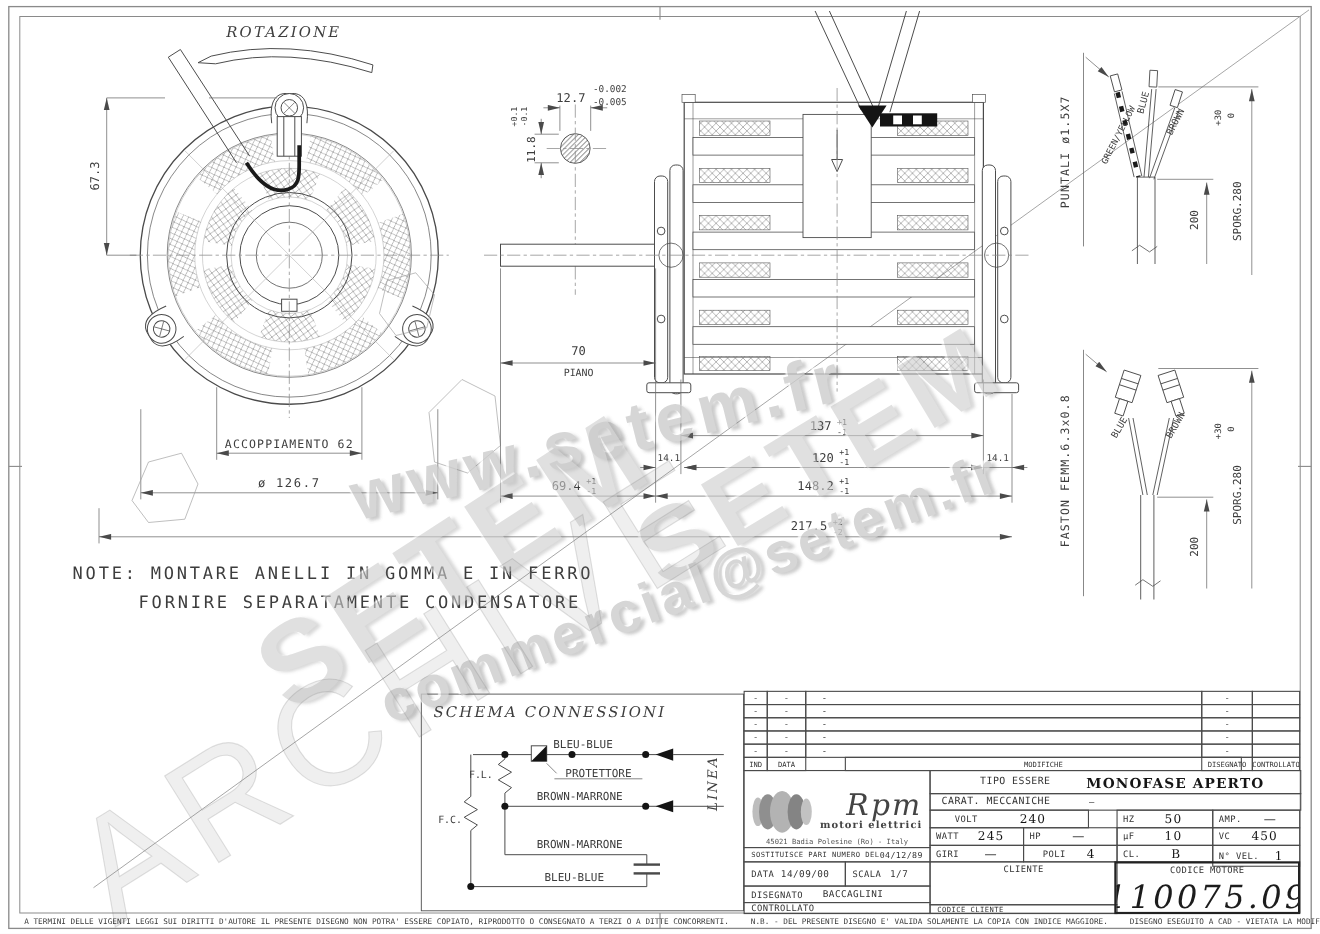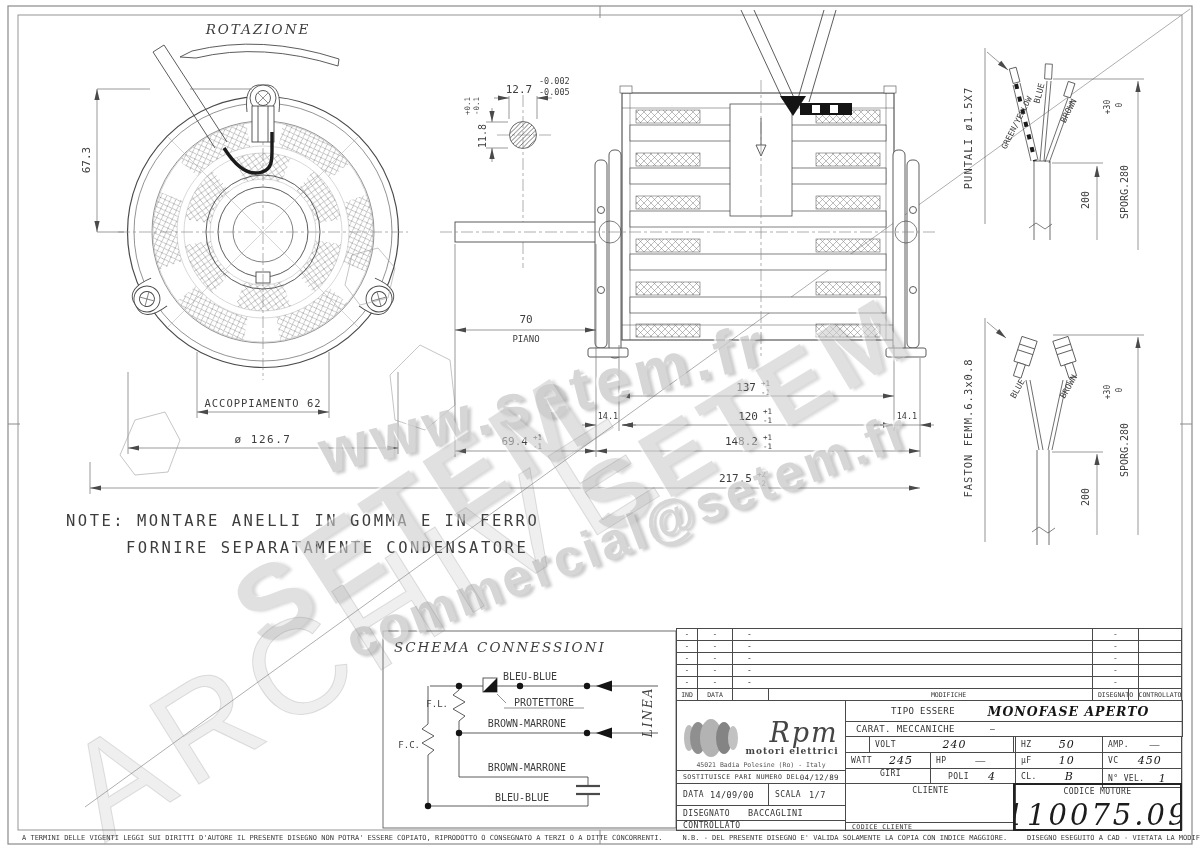--- a/index.html
+++ b/index.html
@@ -11,21 +11,21 @@
   .wm{position:absolute;white-space:nowrap;pointer-events:none;transform-origin:left center;
       font-family:"Liberation Sans",sans-serif;font-weight:bold;color:#cccccc;opacity:.8;
       text-shadow:-2px -2px 1px rgba(255,255,255,.95),3px 3px 3px rgba(110,110,110,.45);}
   .wm-outline{color:rgba(130,130,130,.16);text-shadow:none;font-weight:normal;
       -webkit-text-stroke:1px rgba(120,120,120,.28);}
   
   #tblock{position:absolute;left:676px;top:628px;width:506px;height:202px;z-index:5;}
   .tb{position:absolute;border:1px solid #4a4a4a;box-sizing:border-box;background:transparent;
       font-size:8px;color:#333;display:flex;align-items:center;overflow:hidden;}
   .tb .lab{font-family:"DejaVu Sans Mono",monospace;letter-spacing:.4px;}
-  .tb .val{font-family:"DejaVu Serif",serif;font-style:italic;font-size:11px;color:#151515;letter-spacing:1px;}
+  .tb .val{font-family:"DejaVu Serif",serif;font-size:11px;color:#151515;letter-spacing:1px;}
   .dash{justify-content:center;color:#555;}
   .hdr{font-size:6.5px;justify-content:center;color:#333;}
   #codmot{border:2px solid #222;z-index:2;flex-direction:column;justify-content:flex-start;}
   #codmot .big{font-family:"DejaVu Serif",serif;font-style:italic;font-size:29px;letter-spacing:3px;color:#1c1c1c;margin-top:2px;}
   
   #footer{position:absolute;left:18px;top:831px;width:1164px;height:13px;z-index:5;
           display:flex;justify-content:space-between;align-items:center;
           font-size:7px;color:#3c3c3c;letter-spacing:0px;white-space:nowrap;gap:12px;}
   #footer span{padding:0 4px;}
   .logo-rpm{font-family:"DejaVu Serif",serif;font-style:italic;font-size:27px;color:#444;letter-spacing:2px;line-height:1;}
@@ -476,21 +476,21 @@
   </div>
 
   <div class="tb" style="left:169px;top:72px;width:338px;height:22px;">
     <span class="lab" style="padding-left:45px;font-size:9px;">TIPO ESSERE</span>
     <span class="val" style="flex:1;text-align:center;font-weight:bold;font-size:12.5px;">MONOFASE APERTO</span>
   </div>
   <div class="tb" style="left:169px;top:93px;width:338px;height:16px;gap:35px;padding-left:10px;">
     <span class="lab" style="font-size:9px;">CARAT. MECCANICHE</span>
     <span class="lab">—</span>
   </div>
-  <div class="tb" style="left:169px;top:108px;width:145px;height:17px;padding-left:5px;margin-left:24px;">
+  <div class="tb" style="left:169px;top:108px;width:145px;height:17px;padding-left:22px;">
     <span class="lab">VOLT</span>
     <span class="val" style="flex:1;text-align:center;">240</span>
   </div>
   <div class="tb" style="left:339px;top:108px;width:88px;height:17px;padding-left:5px;">
     <span class="lab">HZ</span>
     <span class="val" style="flex:1;text-align:center;">50</span>
   </div>
   <div class="tb" style="left:426px;top:108px;width:80px;height:17px;padding-left:5px;">
     <span class="lab">AMP.</span>
     <span class="val" style="flex:1;text-align:center;">—</span>
@@ -504,21 +504,21 @@
     <span class="val" style="flex:1;text-align:center;">—</span>
   </div>
   <div class="tb" style="left:339px;top:124px;width:88px;height:17px;padding-left:5px;">
     <span class="lab">µF</span>
     <span class="val" style="flex:1;text-align:center;">10</span>
   </div>
   <div class="tb" style="left:426px;top:124px;width:80px;height:17px;padding-left:5px;">
     <span class="lab">VC</span>
     <span class="val" style="flex:1;text-align:center;">450</span>
   </div>
-  <div class="tb" style="left:169px;top:140px;width:86px;height:16px;padding-left:5px;flex-direction:column;">
+  <div class="tb" style="left:169px;top:140px;width:86px;height:16px;padding-left:5px;">
     <span class="lab">GIRI</span>
     <span class="val" style="flex:1;text-align:center;">—</span>
   </div>
   <div class="tb" style="left:254px;top:140px;width:86px;height:16px;padding-left:17px;">
     <span class="lab">POLI</span>
     <span class="val" style="flex:1;text-align:center;">4</span>
   </div>
   <div class="tb" style="left:339px;top:140px;width:88px;height:16px;padding-left:5px;">
     <span class="lab">CL.</span>
     <span class="val" style="flex:1;text-align:center;">B</span>

